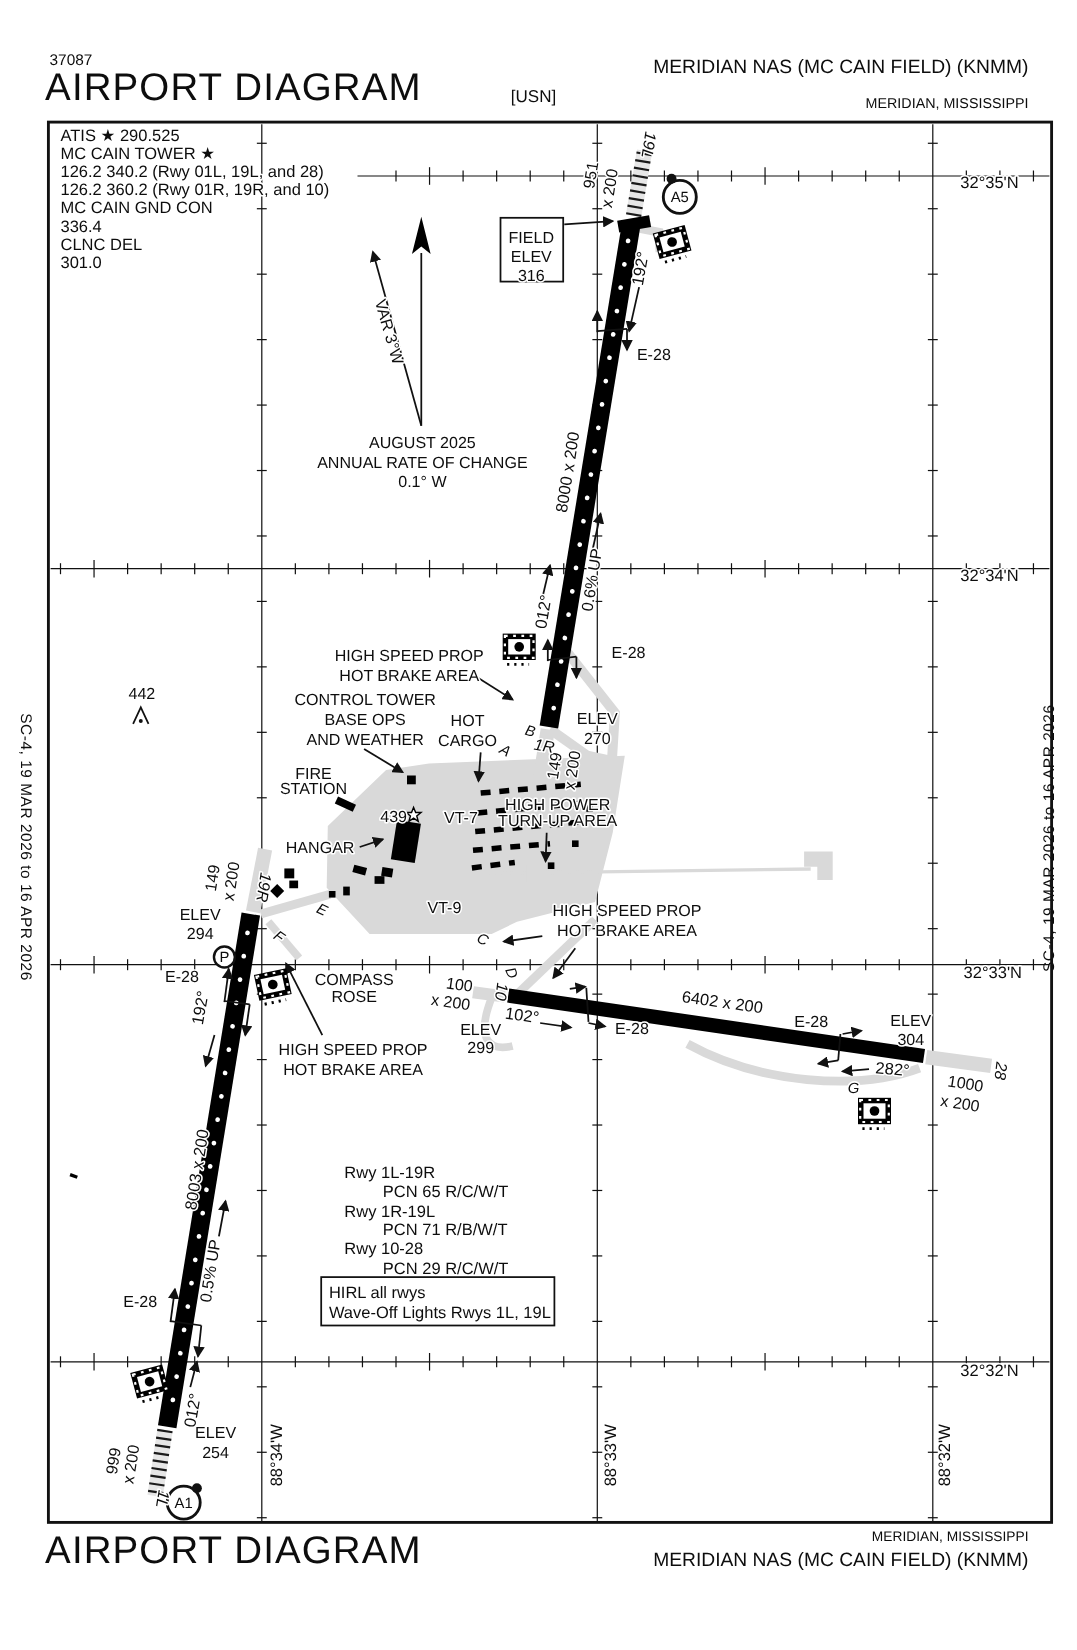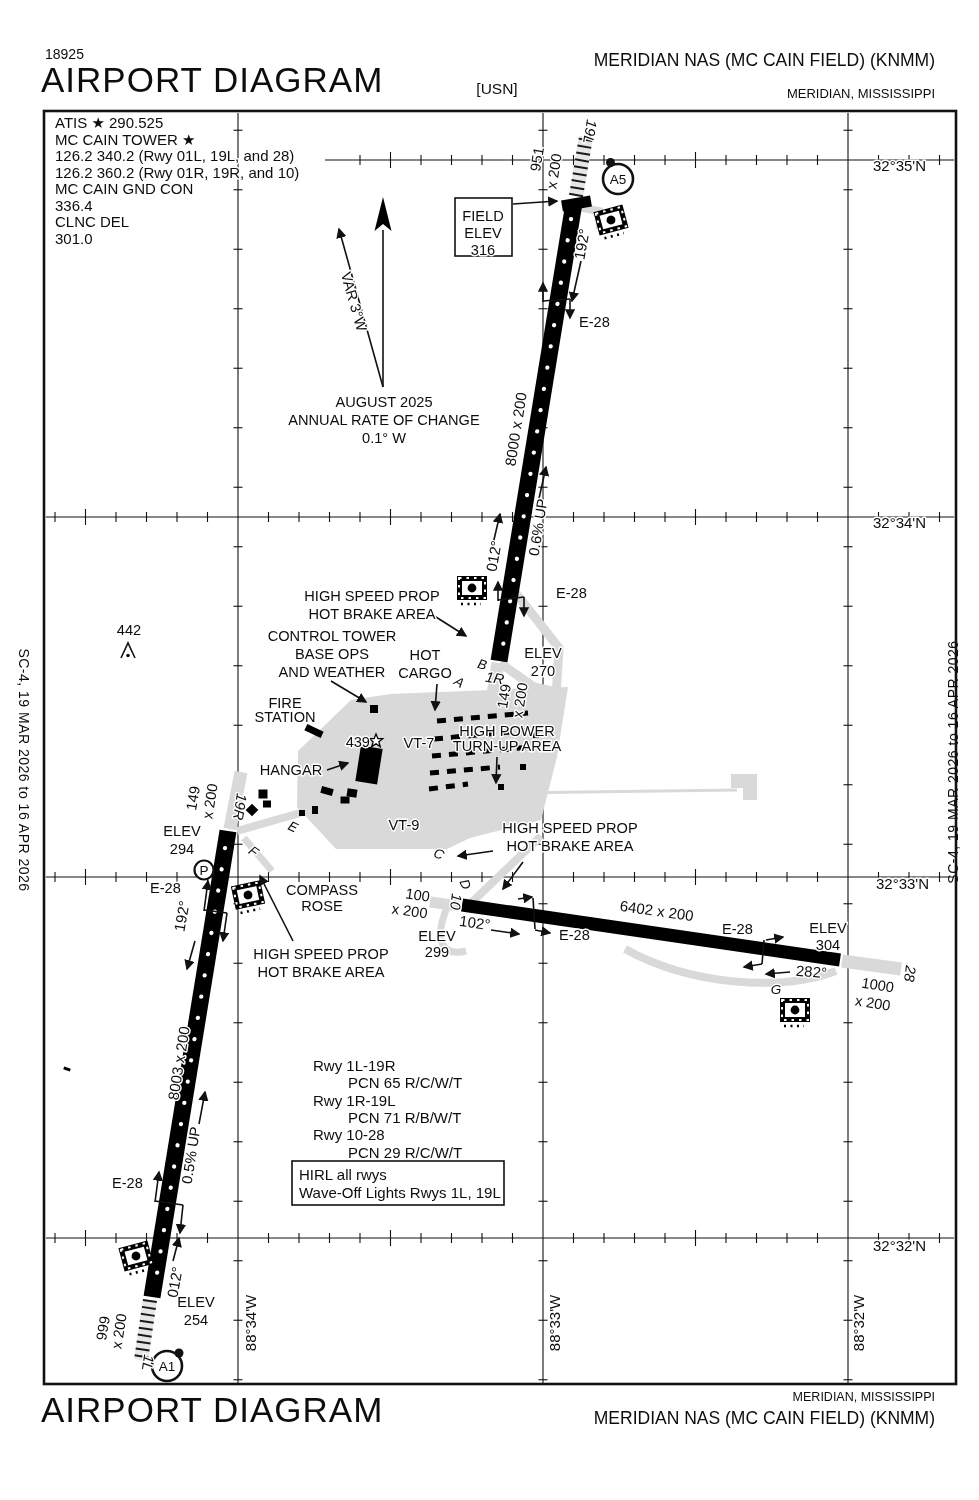--- a/index.html
+++ b/index.html
@@ -1,21 +1,21 @@
 <!DOCTYPE html>
 <html><head>
 <meta charset="utf-8">
 <style>
   html,body{margin:0;padding:0;background:#f2f2f2;}
   .page{position:relative;width:979px;height:1500px;background:#fff;overflow:hidden;
         font-family:"Liberation Sans","DejaVu Sans",sans-serif;color:#0d0d0d;}
   .abs{position:absolute;white-space:nowrap;}
   .hnum{left:45px;top:46px;font-size:14px;}
   .htitle{left:41px;top:60px;font-size:35px;letter-spacing:1px;}
-  .husn{left:442px;top:80px;width:110px;text-align:center;font-size:15.5px;}
+  .husn{left:430px;top:80px;width:110px;text-align:center;font-size:15.5px;}
   .hairport{right:44px;top:50px;font-size:17.5px;}
   .hcity{right:44px;top:86px;font-size:13px;}
   .ftitle{left:41px;top:1390px;font-size:35px;letter-spacing:1px;}
   .fcity{right:44px;top:1390px;font-size:12.5px;}
   .fairport{right:44px;top:1408px;font-size:17.5px;}
   .marginL{left:24px;top:770px;transform:translate(-50%,-50%) rotate(90deg);font-size:14px;letter-spacing:.5px;}
   .marginR{left:953px;top:762px;transform:translate(-50%,-50%) rotate(-90deg);font-size:14px;letter-spacing:.5px;}
   svg{position:absolute;left:0;top:0;}
   svg text{font-family:"Liberation Sans","DejaVu Sans",sans-serif;fill:#0d0d0d;
            paint-order:stroke;stroke:#fff;stroke-width:2.8px;stroke-linejoin:round;}
@@ -34,21 +34,21 @@
   .arr{stroke:#111;stroke-width:1.6;fill:none;marker-end:url(#ah);}
   .pl{stroke:#111;stroke-width:1.6;fill:none;}
   .bld{fill:#000;}
   .box{fill:#fff;stroke:#111;stroke-width:1.6;}
 </style>
 </head>
 <body>
 
 <div class="page">
 
-  <div class="abs hnum">18925</div>
+  <div class="abs hnum">37087</div>
   <div class="abs htitle">AIRPORT DIAGRAM</div>
   <div class="abs husn">[USN]</div>
   <div class="abs hairport">MERIDIAN NAS (MC CAIN FIELD)  (KNMM)</div>
   <div class="abs hcity">MERIDIAN, MISSISSIPPI</div>
 
   <div class="abs marginL">SC-4,  19 MAR 2026  to  16 APR 2026</div>
   <div class="abs marginR">SC-4,  19 MAR 2026  to  16 APR 2026</div>
 
   <div class="abs ftitle">AIRPORT DIAGRAM</div>
   <div class="abs fcity">MERIDIAN, MISSISSIPPI</div>

